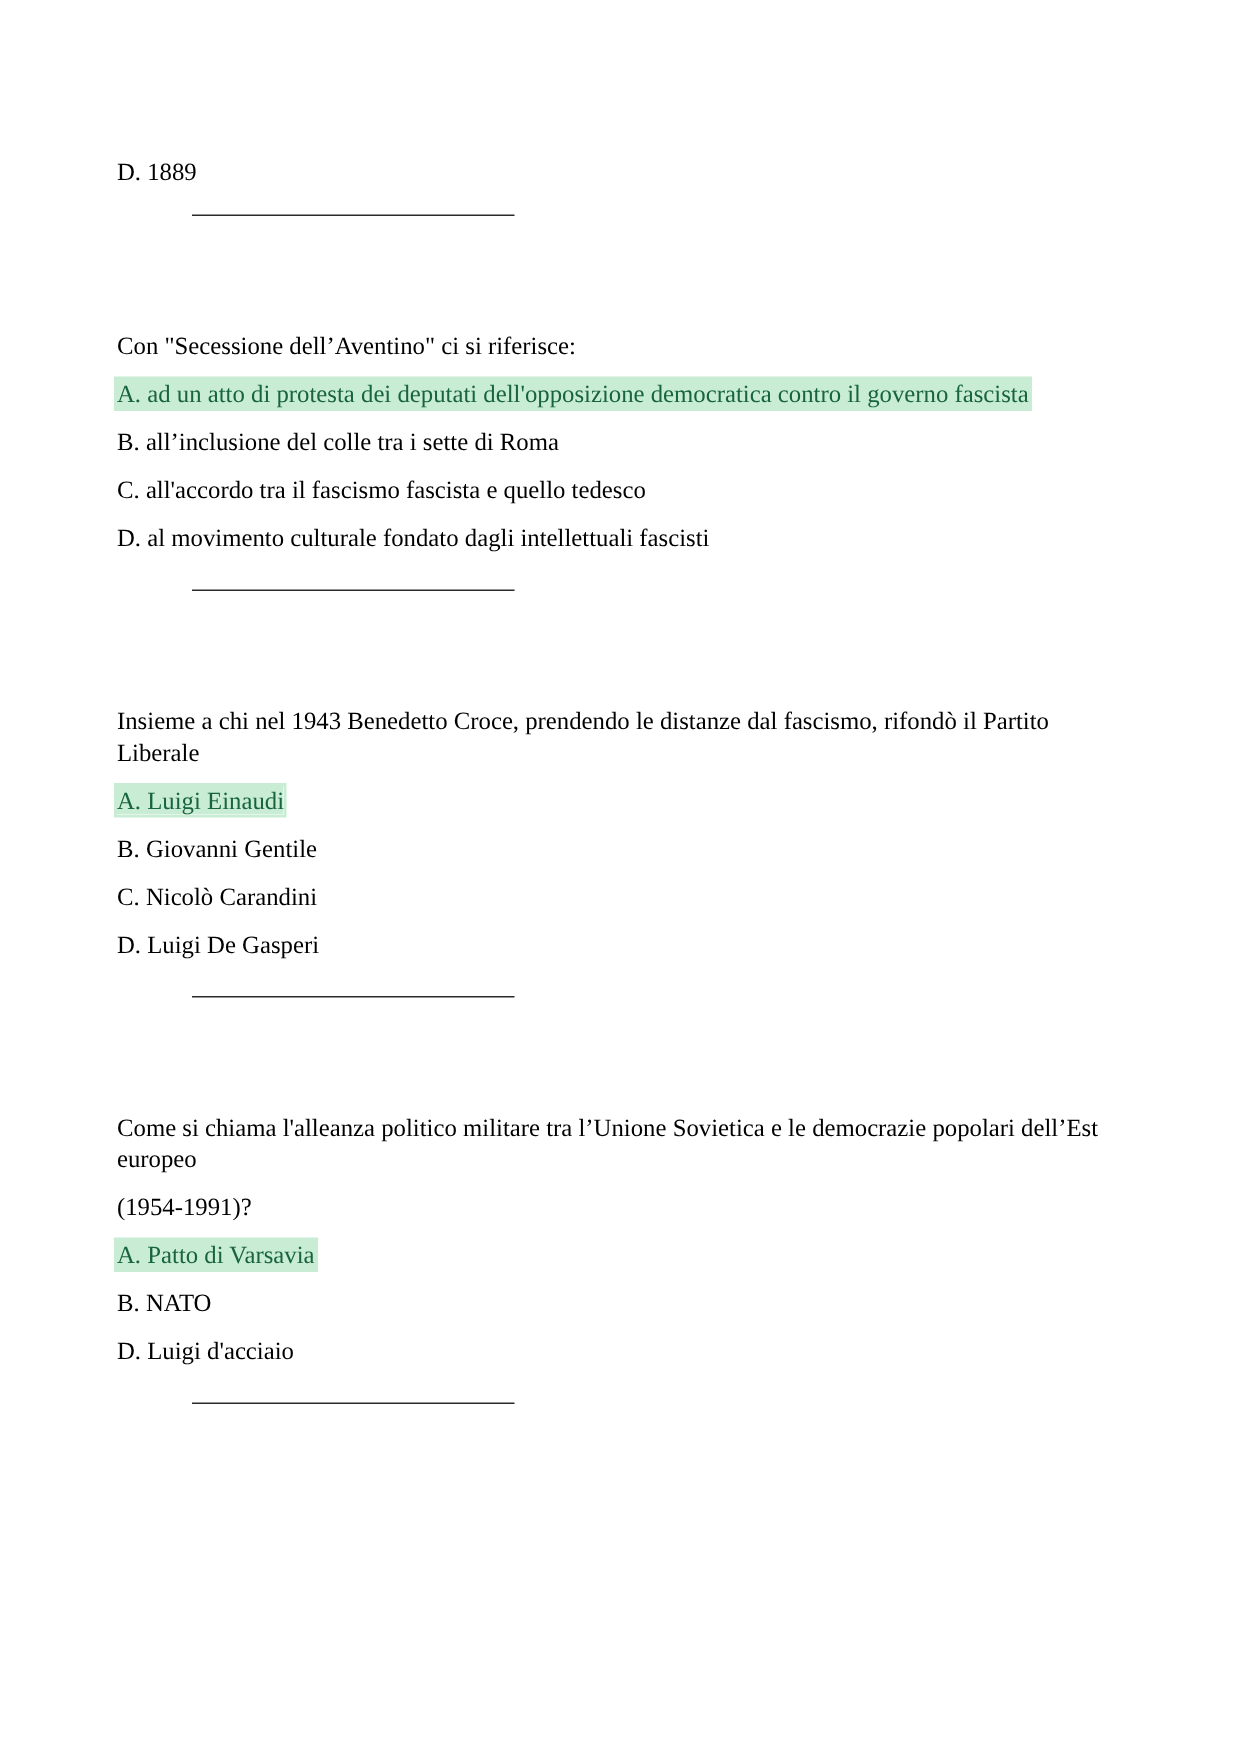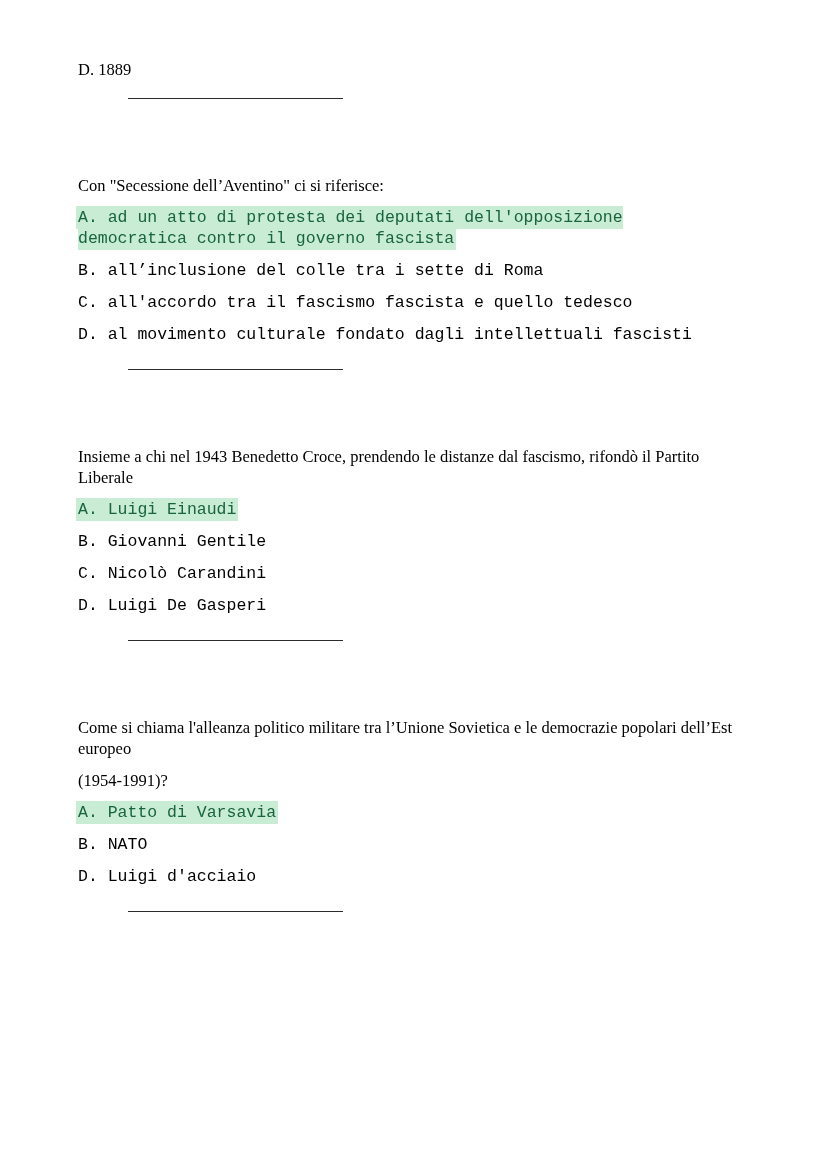--- a/index.html
+++ b/index.html
@@ -11,29 +11,28 @@
     position: relative;
     width: 828px;
     height: 1009px;
     margin: 0 auto;
     background: var(--page-bg, #ffffff);
     color: var(--text-color, #000000);
     font-family: "Liberation Serif", "DejaVu Serif", serif;
     font-size: 16.5px;
     line-height: 21px;
     box-sizing: border-box;
-    padding: 59px 88px 0 78px;
+    padding: 104px 88px 0 78px;
     overflow: hidden;
   }
   .para {
     margin: 0 0 11px 0;
   }
   .option {
     margin: 0 0 11px 0;
-    font-family: Liberation Mono, monospace;
   }
   .option .opt-text {
     display: inline;
   }
   .opt-text.hl {
     background: var(--hl-bg, #c9ecd4);
     color: var(--hl-text, #17643f);
     box-shadow: 0 0 0 2px var(--hl-bg, #c9ecd4);
   }
   .answer-line {

